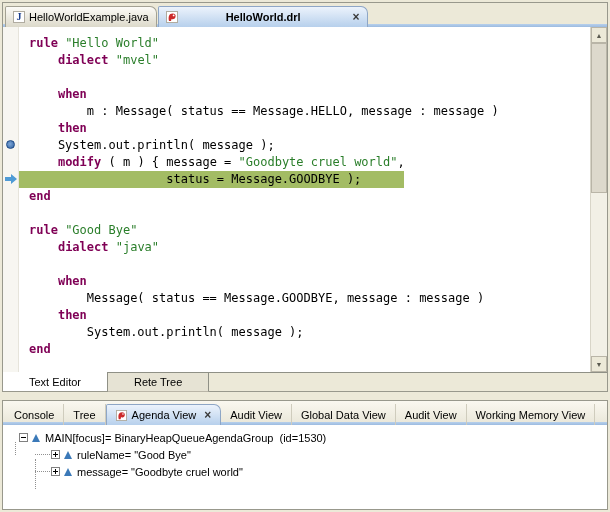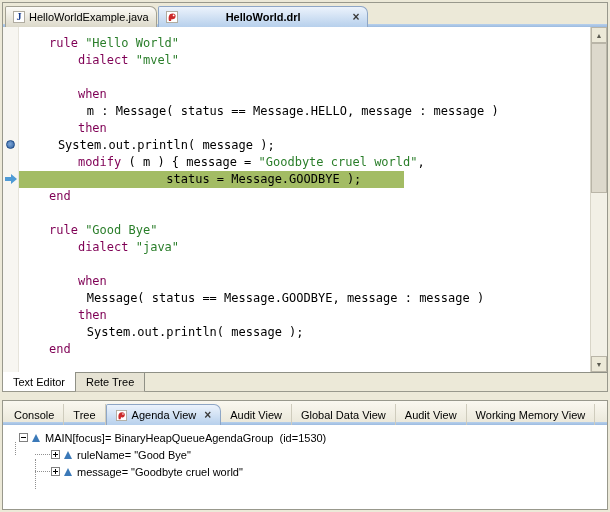--- a/index.html
+++ b/index.html
@@ -58,38 +58,38 @@
   .ip {
     position:absolute; left:2px; width:12px; height:10px; background:#4f9bd5;
     clip-path:polygon(0 30%,50% 30%,50% 0,100% 50%,50% 100%,50% 70%,0 70%);
   }
   .code {
     flex:1; padding-top:8px; overflow:hidden;
     font-family:"DejaVu Sans Mono", monospace; font-size:12px; line-height:17px;
   }
   .cline { height:17px; white-space:pre; padding-left:10px; }
   .cline.hl { background:linear-gradient(90deg, var(--hl) 0, var(--hl) 385px, rgba(0,0,0,0) 385px); }
-  .k { color:var(--kw); font-weight:normal;margin-left:20px; }
+  .k { color:var(--kw); font-weight:bold; }
   .s { color:var(--str); }
   .p { color:#000; }
 
   .vscroll {
     width:17px; flex:none; background:#f2f0e6; border-left:1px solid #d8d5c8;
     display:flex; flex-direction:column;
   }
   .sb-btn {
     height:16px; flex:none; background:#ece9d8; border:1px solid #b9b5a7;
     font-size:7px; color:#5a5a50; display:flex; align-items:center; justify-content:center;
   }
   .sb-thumb { height:150px; flex:none; background:#ddd9cc; border:1px solid #b9b5a7; }
   .sb-space { flex:1; }
 
   .footer-tabs { height:19px; flex:none; background:#ece9d8; border-top:1px solid #8f9086; display:flex; }
   .ftab {
-    font-size:11px; padding:3px 10px 0; height:19px; background:#e6e3d4;
+    font-size:11px; padding:3px 26px 0; height:19px; background:#e6e3d4;
     border-right:1px solid #8f9086; border-bottom:1px solid #b9b5a7; white-space:nowrap;
   }
   .ftab.active { background:#fff; margin-top:-1px; padding-top:4px; border-bottom:none; }
 
   .sash { height:8px; }
 
   
   .panel { height:110px; border:1px solid #98988c; background:#fff; display:flex; flex-direction:column; }
   .panel-tabs {
     height:24px; flex:none; background:linear-gradient(180deg,#faf8f0,#e9e6d8);

